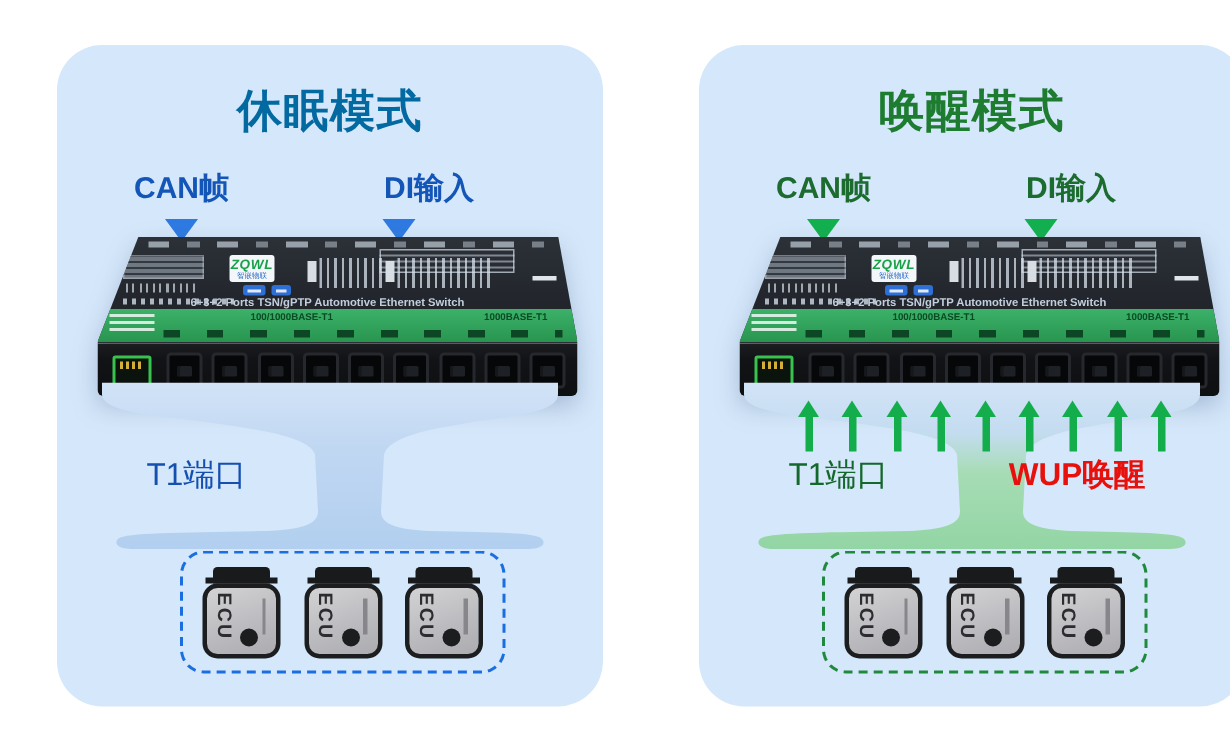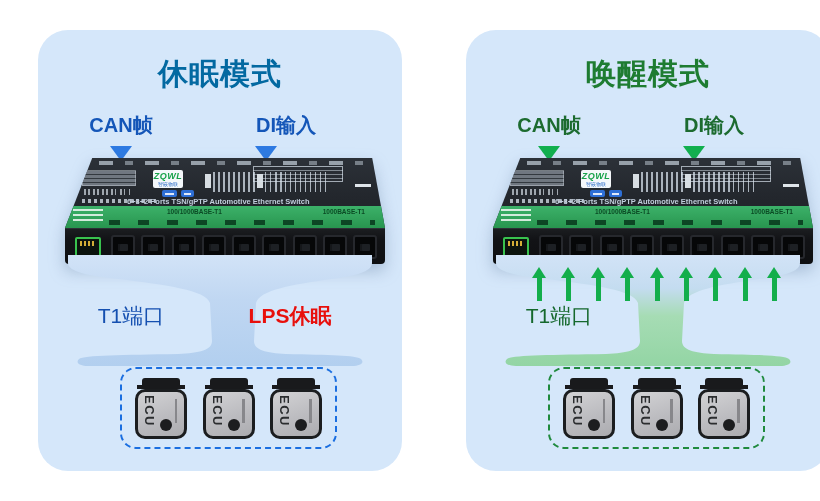--- a/index.html
+++ b/index.html
@@ -196,21 +196,20 @@
         C 334 17, 316 21, 294 24 C 252 30, 222 35, 218 48
         L 216 86 C 216 95, 228 98, 248 99 C 292 100, 318 100, 323 104
         C 327 108, 322 111, 314 111 L 50 111
         C 42 111, 37 108, 41 104 C 46 100, 84 100, 140 99
         C 162 98, 174 95, 174 86 L 172 48
         C 168 35, 128 30, 80 24 C 52 21, 30 17, 30 8 Z"></path>
     </svg>
 
     <div class="labels-row">
       <div class="port-label">T1端口</div>
-      <div class="action-label">LPS休眠</div>
     </div>
 
     <div class="ecu-box">
       <div class="ecu">
         <div class="ecu-cap"></div>
         <div class="ecu-body">
           <span class="ecu-text">ECU</span>
           <span class="ecu-line"></span>
           <span class="ecu-dot"></span>
         </div>
@@ -311,20 +310,21 @@
       <div class="up-arrow"></div>
       <div class="up-arrow"></div>
       <div class="up-arrow"></div>
       <div class="up-arrow"></div>
       <div class="up-arrow"></div>
       <div class="up-arrow"></div>
     </div>
 
     <div class="labels-row">
       <div class="port-label">T1端口</div>
+      <div class="action-label">WUP唤醒</div>
     </div>
 
     <div class="ecu-box">
       <div class="ecu">
         <div class="ecu-cap"></div>
         <div class="ecu-body">
           <span class="ecu-text">ECU</span>
           <span class="ecu-line"></span>
           <span class="ecu-dot"></span>
         </div>

